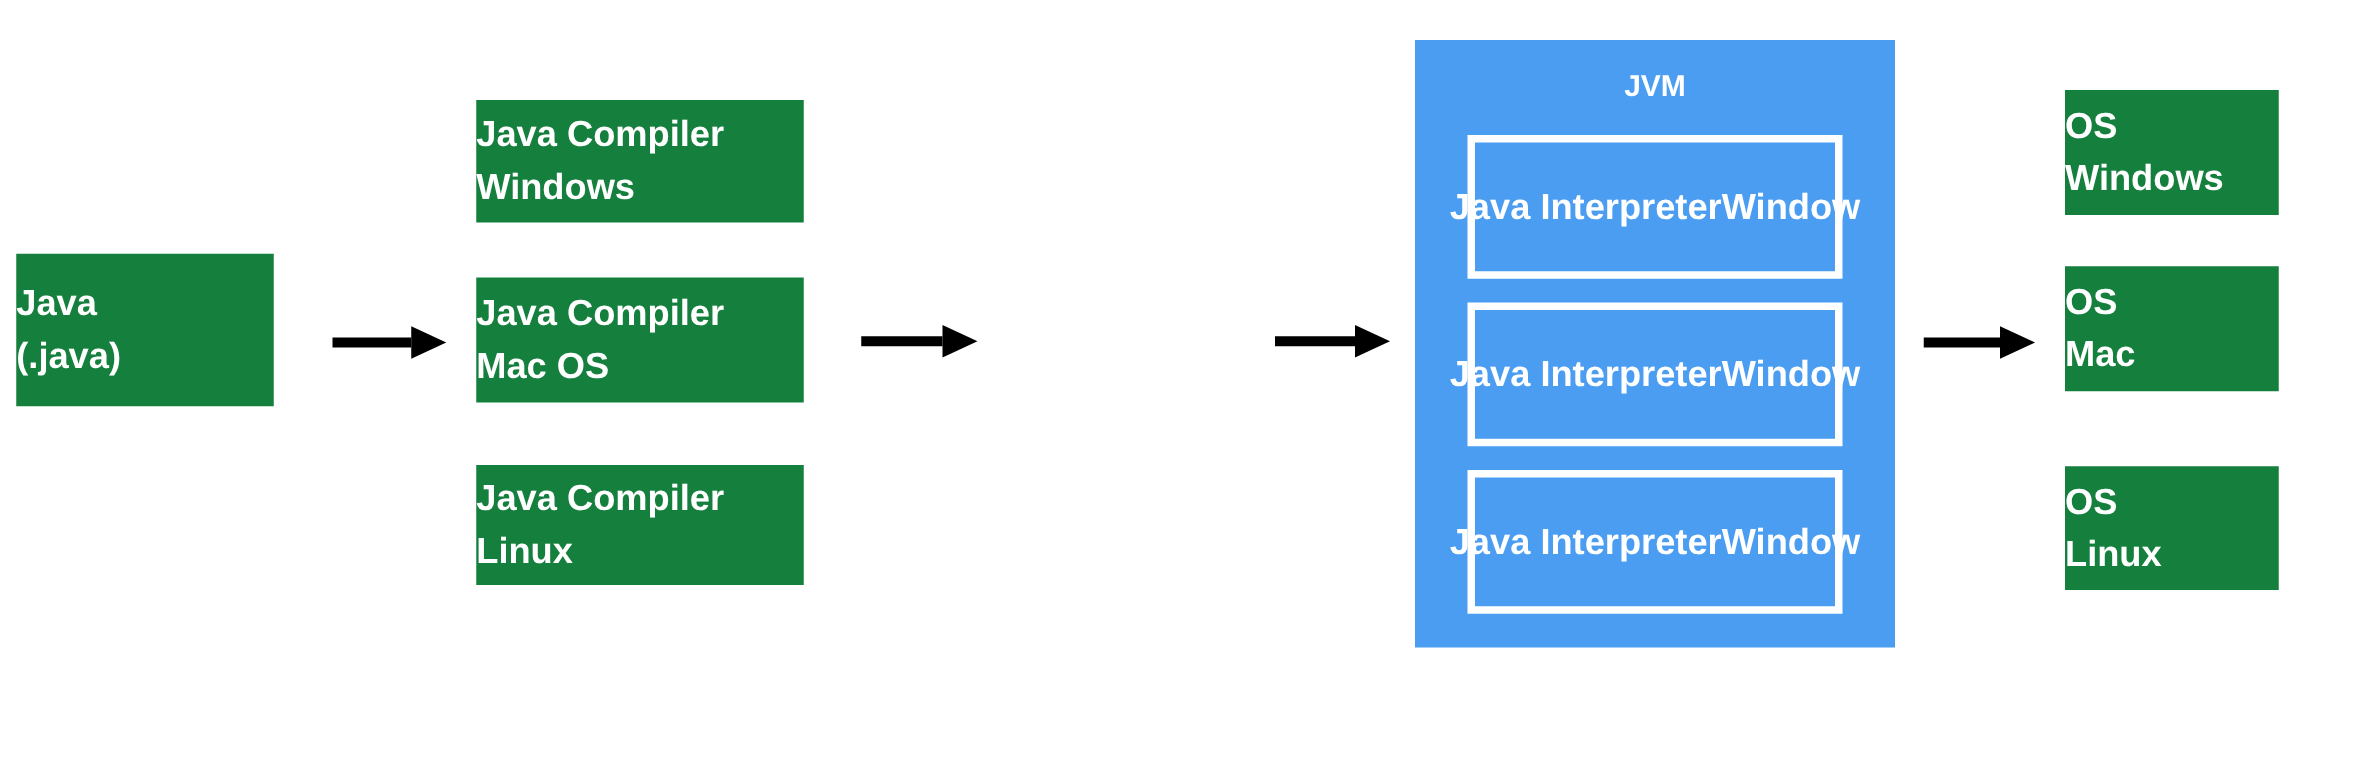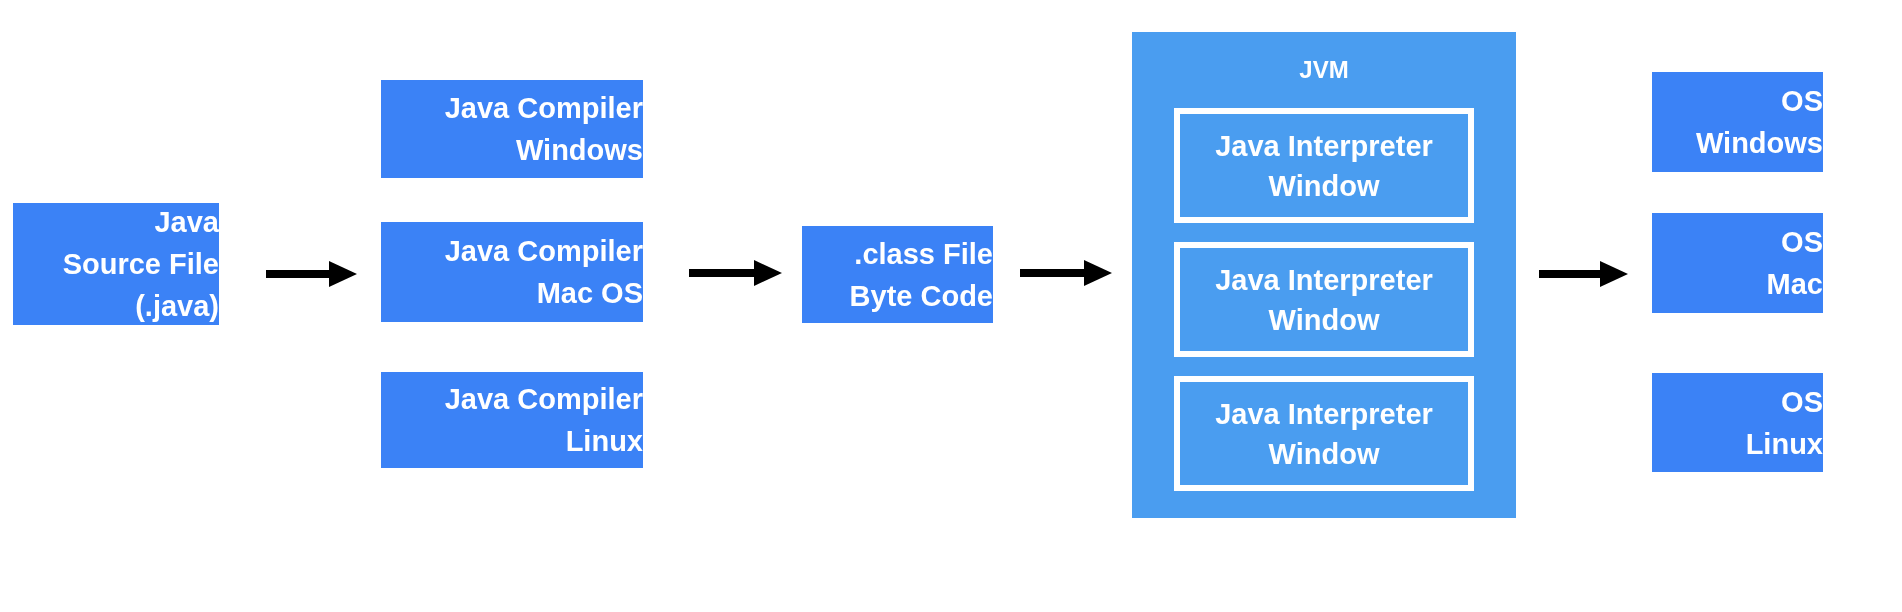--- a/index.html
+++ b/index.html
@@ -6,28 +6,28 @@
   .canvas {
     position: relative;
     width: 1902px;
     height: 612px;
     background: #ffffff;
     font-family: "Liberation Sans", "DejaVu Sans", sans-serif;
     overflow: hidden;
   }
   .box {
     position: absolute;
-    background: #3b82f6;
+    background: #15803d;
     color: #ffffff;
     font-weight: bold;
     font-size: 29px;
     line-height: 42px;
     display: flex;
     flex-direction: column;
-    align-items: flex-end;
+    align-items: flex-start;
     justify-content: center;
     text-align: center;
   }
   .line { white-space: nowrap; }
 
   
   .source-box { left: 13px; top: 203px; width: 206px; height: 122px; }
 
   
   .compiler-win   { left: 381px; top:  80px; width: 262px; height: 98px; }
@@ -63,21 +63,21 @@
     position: relative;
     box-sizing: border-box;
     height: 115px;
     border: 6px solid #ffffff;
     background: #4a9df0;
     color: #ffffff;
     font-weight: bold;
     font-size: 29px;
     line-height: 40px;
     display: flex;
-    flex-direction: column;
+    flex-direction: row;
     align-items: center;
     justify-content: center;
     text-align: center;
   }
 
   
   .os-win   { left: 1652px; top:  72px; width: 171px; height: 100px; }
   .os-mac   { left: 1652px; top: 213px; width: 171px; height: 100px; }
   .os-linux { left: 1652px; top: 373px; width: 171px; height: 99px; }
 
@@ -104,21 +104,20 @@
   .arrow-3 { left: 1020px; top: 260px; width: 92px; }
   .arrow-4 { left: 1539px; top: 261px; width: 89px; }
 </style>
 </head>
 <body>
 
 <div class="canvas">
 
   <div class="box source-box">
     <div class="line">Java</div>
-    <div class="line">Source File</div>
     <div class="line">(.java)</div>
   </div>
 
   <div class="arrow arrow-1">
     <span class="shaft"></span>
     <span class="head"></span>
   </div>
 
   <div class="box compiler-win">
     <div class="line">Java Compiler</div>
@@ -131,24 +130,20 @@
   <div class="box compiler-linux">
     <div class="line">Java Compiler</div>
     <div class="line">Linux</div>
   </div>
 
   <div class="arrow arrow-2">
     <span class="shaft"></span>
     <span class="head"></span>
   </div>
 
-  <div class="box class-box">
-    <div class="line">.class File</div>
-    <div class="line">Byte Code</div>
-  </div>
 
   <div class="arrow arrow-3">
     <span class="shaft"></span>
     <span class="head"></span>
   </div>
 
   <div class="jvm-container">
     <div class="jvm-title">JVM</div>
     <div class="jvm-stack">
       <div class="interp-box">

